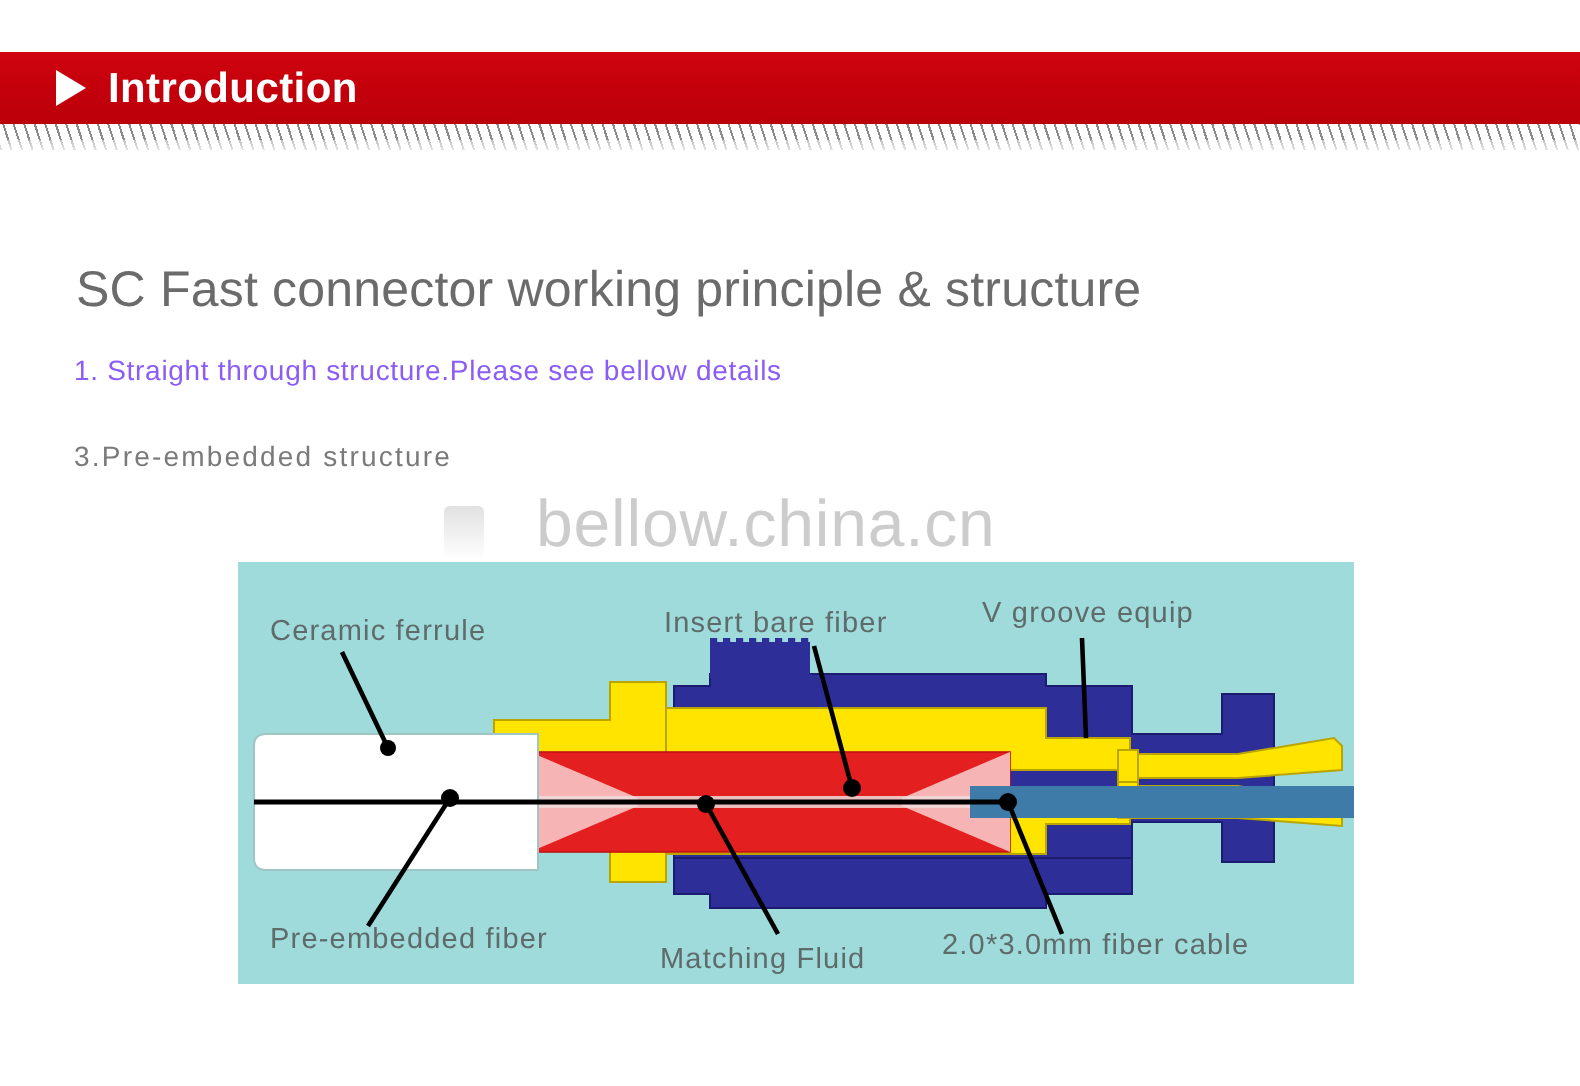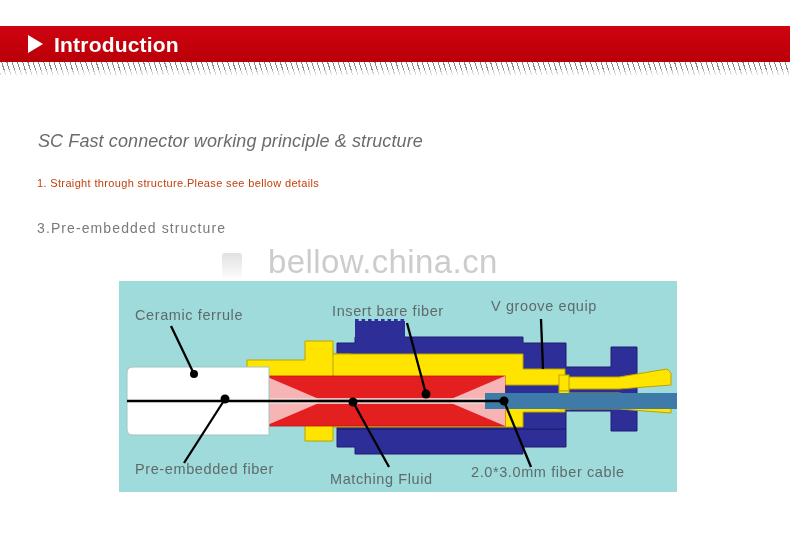--- a/index.html
+++ b/index.html
@@ -75,32 +75,31 @@
     width: 790px;
     height: 9px;
     background: linear-gradient(180deg, rgba(255,255,255,0.45) 0%, #ffffff 100%);
   }
 
   
   .headline {
     position: absolute;
     left: 38px;
     top: 131px;
-    font-size: 18px;
+    font-size: 25px;
     color: #6b6b6b;
     letter-spacing: 0.1px;
     white-space: nowrap;
-    font-style: italic;
   }
   .line1 {
     position: absolute;
     left: 37px;
     top: 177px;
-    font-size: 11px;
-    color: #c2410c;
+    font-size: 14px;
+    color: #8b5cf6;
     letter-spacing: 0.35px;
     white-space: nowrap;
   }
   .line2 {
     position: absolute;
     left: 37px;
     top: 220px;
     font-size: 14px;
     color: #7a7a7a;
     letter-spacing: 1.1px;

